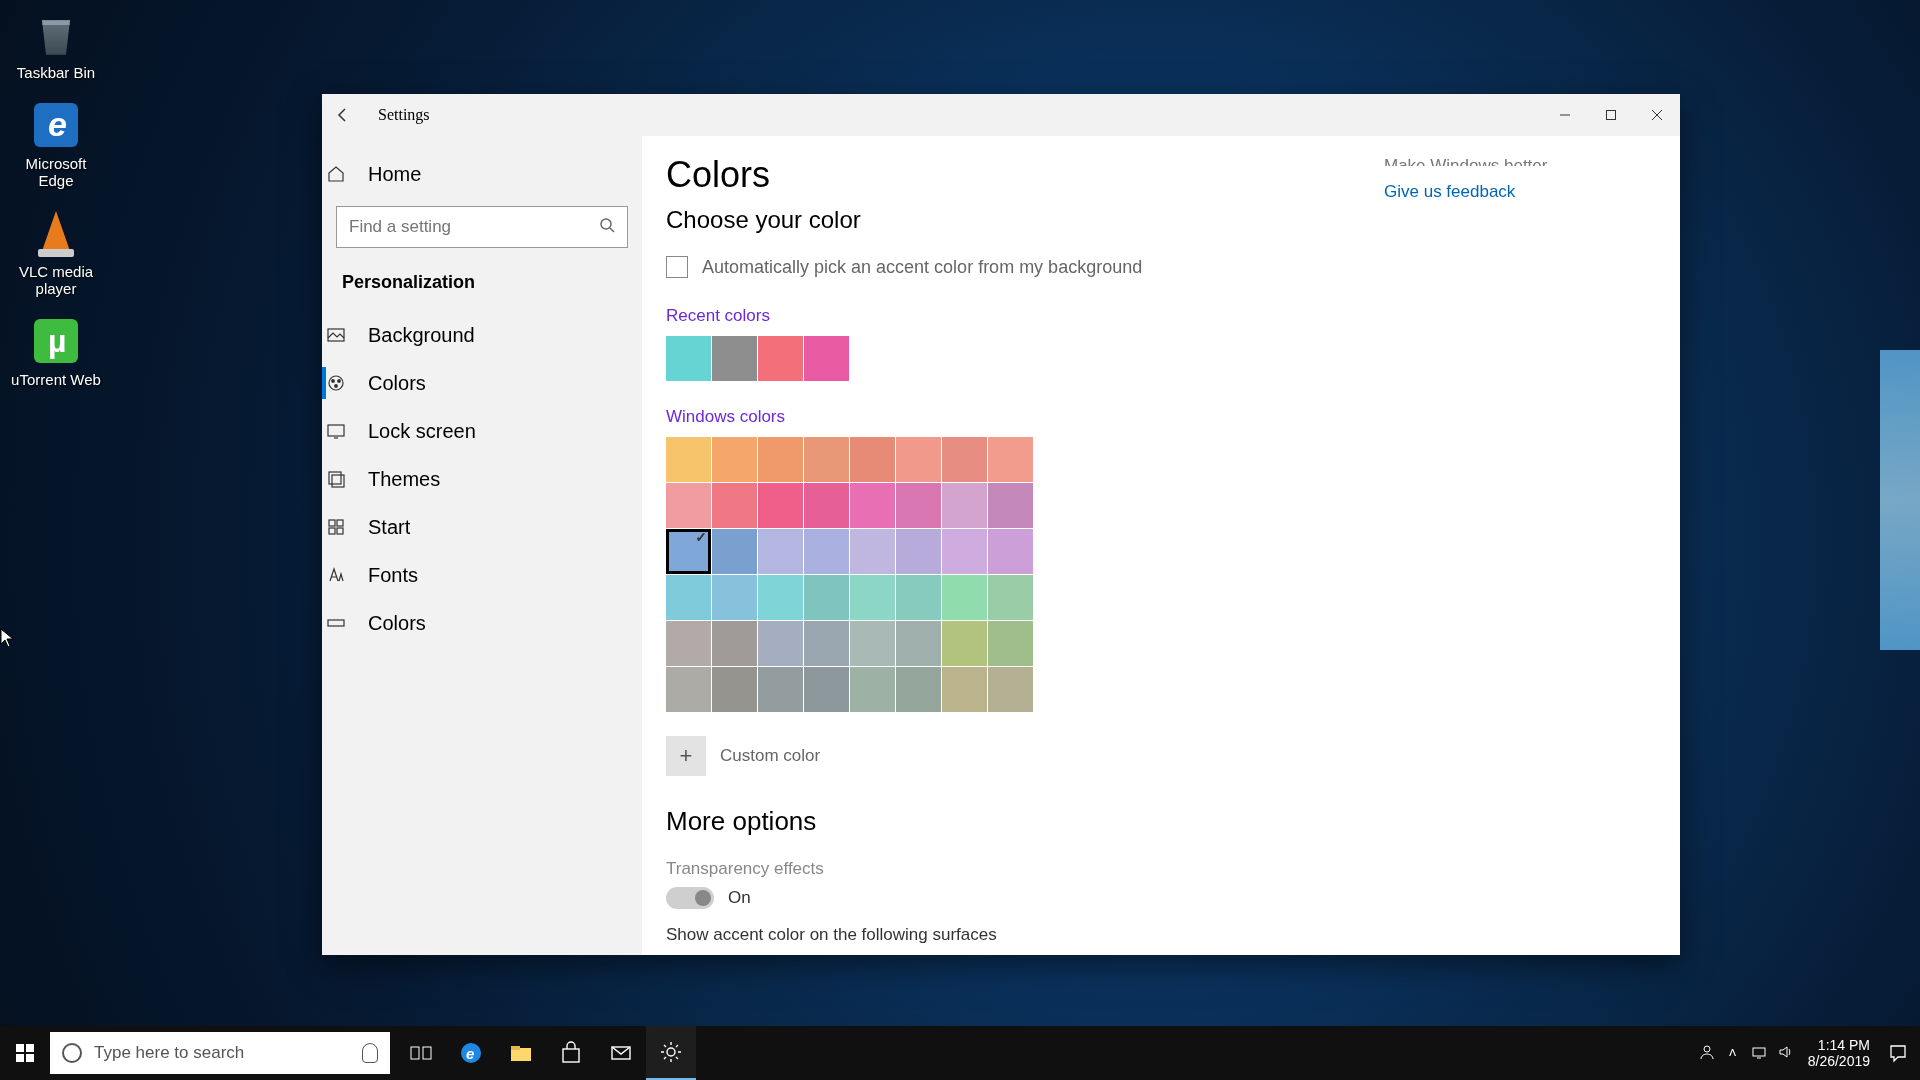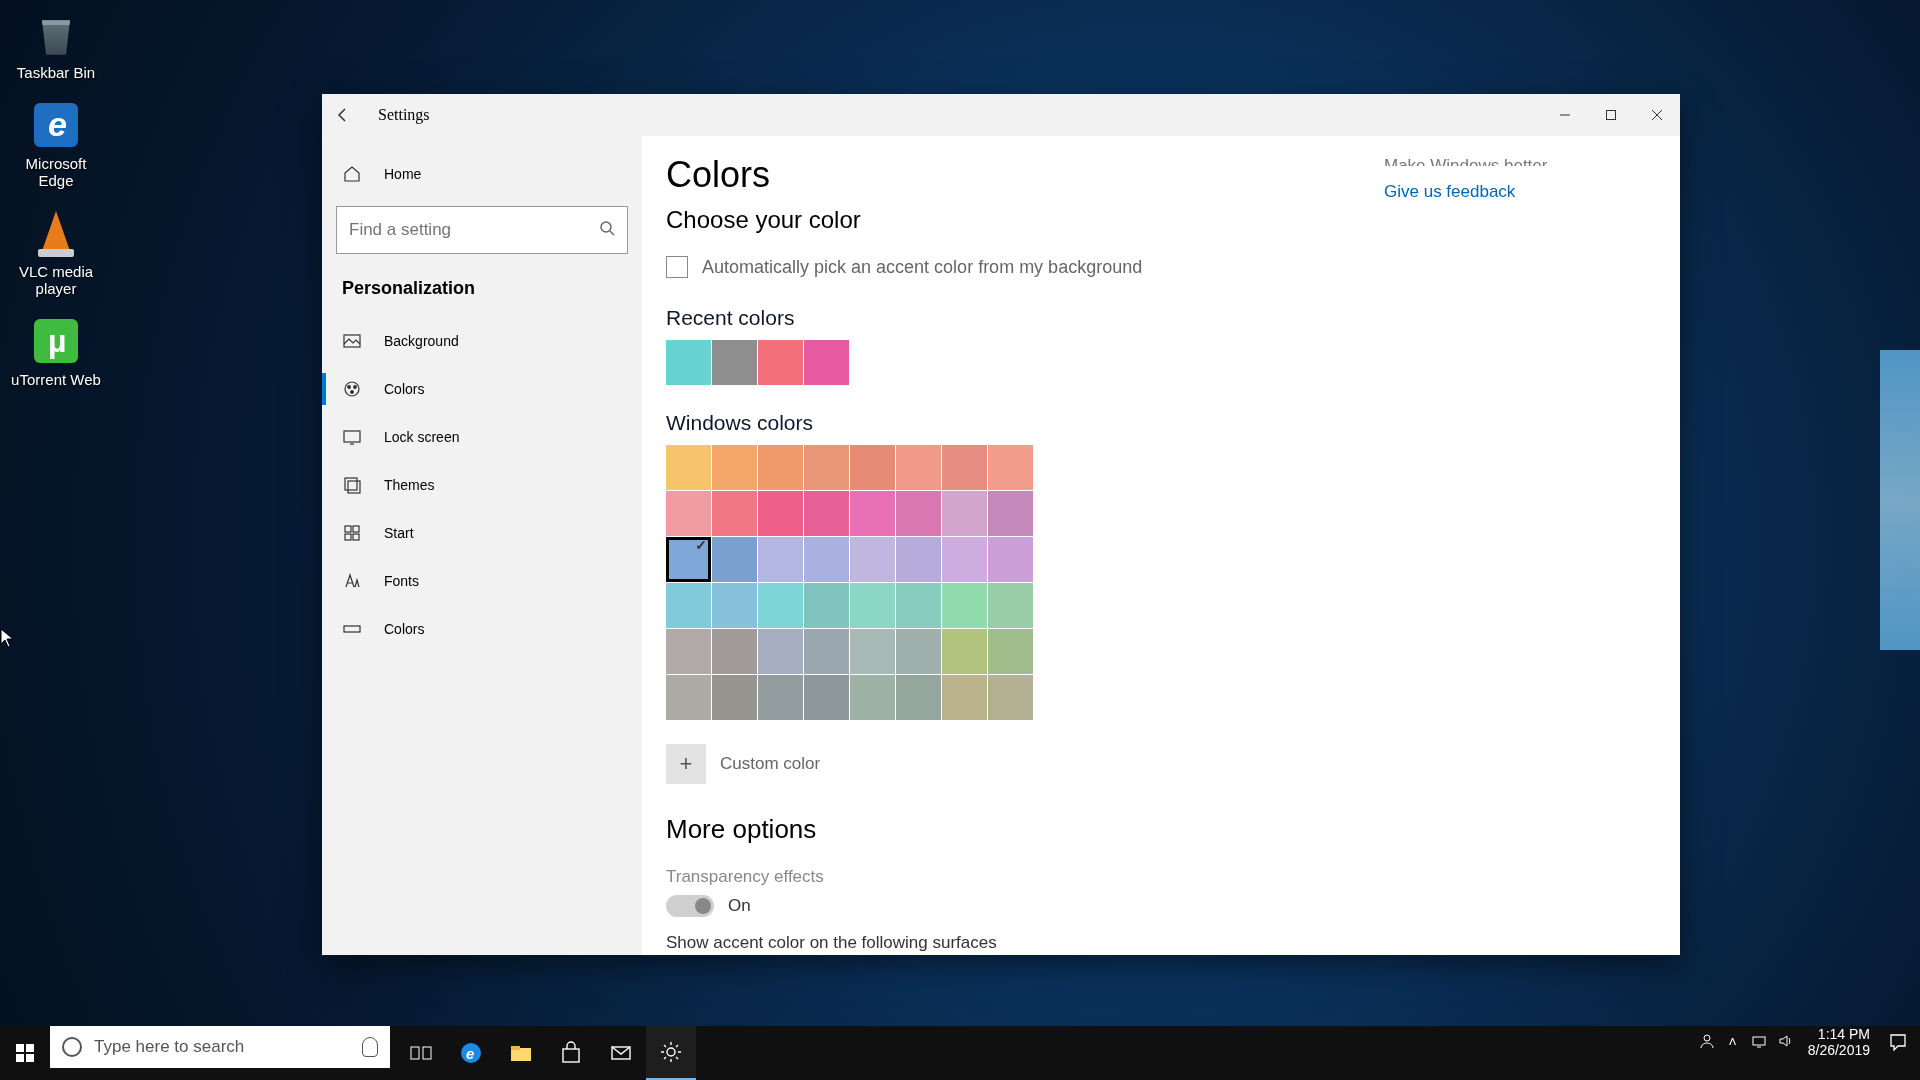--- a/index.html
+++ b/index.html
@@ -32,45 +32,45 @@
   .titlebar { height: 42px; background:#f2f2f2; display:flex; align-items:center; position:relative; }
   .back-arrow { width:42px; height:42px; display:flex; align-items:center; justify-content:center; cursor:default; }
   .back-arrow svg { width:16px; height:16px; stroke:#333; stroke-width:1.5; fill:none; }
   .ttl { font-size:16px; color:#000; margin-left:14px;font-family:Liberation Serif, serif; }
   .winctl { position:absolute; right:0; top:0; display:flex; }
   .winctl div { width:46px; height:42px; display:flex; align-items:center; justify-content:center; }
   .winctl svg { width:12px; height:12px; stroke:#333; stroke-width:1; fill:none; }
 
   .body { flex:1; display:flex; overflow:hidden; }
   .sidebar { width:320px; background:#f2f2f2; padding-top:14px; }
-  .side-row { display:flex; align-items:center; height:48px; padding-left:20px; font-size:14px; color:#000; position:relative; }
+  .side-row { display:flex; align-items:center; height:48px; padding-left:4px; font-size:20px; color:#000; position:relative; }
   .side-row .ic { width:20px; height:20px; margin-right:22px; }
   .side-row .ic svg { width:20px; height:20px; stroke:#333; stroke-width:1.2; fill:none; }
   .side-row.active::before { content:""; position:absolute; left:0; top:8px; bottom:8px; width:4px; background:#0078d7; }
   .search {
-    margin:8px 14px 18px; height:48px; border:1px solid #999; background:#fff;
+    margin:8px 14px 18px; height:42px; border:1px solid #999; background:#fff;
     display:flex; align-items:center; padding:0 12px; font-size:17px; color:#666;
   }
   .search input { border:none; outline:none; flex:1; font-size:17px; background:transparent; }
   .search .mag svg { width:16px; height:16px; stroke:#666; stroke-width:1.5; fill:none; }
   .sec-head { font-size:18px; font-weight:600; padding:6px 20px 18px; }
 
   .content { flex:1; display:flex; padding:18px 36px 0 24px; overflow:hidden; }
   .main { flex:1; }
   .aside { width:260px; padding-top:2px; font-size:17px; }
   .aside .cut { color:#777; overflow:hidden; height:10px; }
   .aside .lnk { color:#0066b4; margin-top:16px; }
 
   h1.page { font-size:36px; font-weight:400; margin-bottom:10px; }
   h2.sub { font-size:24px; font-weight:400; margin-bottom:22px; }
   .chk-row { display:flex; align-items:center; margin-bottom:28px; }
   .chkbox { width:22px; height:22px; border:1.5px solid #888; margin-right:14px; }
   .lbl { font-size:18px; color:#666; }
 
-  .sect-lbl { font-size:21px; color:#0f172a; margin-bottom:10px; }
+  .sect-lbl { font-size:17px; color:#6d28d9; margin-bottom:10px; }
   .swatches { display:flex; flex-wrap:wrap; gap:1px; margin-bottom:26px; }
   .sw { width:45px; height:45px; position:relative; }
   .sw.sel { outline:3px solid #000; outline-offset:-3px; }
   .sw.sel::after {
     content:"✓"; position:absolute; right:4px; top:0px; color:#333; font-size:14px; font-weight:bold;
   }
   .grid48 { display:grid; grid-template-columns: repeat(8, 45px); grid-auto-rows:45px; gap:1px; margin-bottom:24px; }
 
   .custom-row { display:flex; align-items:center; margin-bottom:30px; }
   .plusbox { width:40px; height:40px; background:#e3e3e3; display:flex; align-items:center; justify-content:center; font-size:22px; color:#555; margin-right:14px; }
@@ -82,21 +82,21 @@
   .toggle { width:48px; height:22px; border-radius:11px; background:#cfcfcf; position:relative; margin-right:14px; }
   .toggle .dot { position:absolute; right:3px; top:3px; width:16px; height:16px; border-radius:50%; background:#888; }
   .tog-txt { font-size:17px; color:#333; }
   .bottom-lbl { font-size:17px; color:#333; margin-bottom:10px; }
 
   
   .wp-accent { position:absolute; right:0; top:350px; width:40px; height:300px;
     background: linear-gradient(#6fc7ff, #a7e1ff, #6fc7ff); opacity:.7; }
 
   
-  .taskbar { position:absolute; left:0; right:0; bottom:0; height:54px; background:#101010; display:flex; align-items:flex-start; color:#fff; }
+  .taskbar { position:absolute; left:0; right:0; bottom:0; height:54px; background:#101010; display:flex; align-items:center; color:#fff; }
   .start { width:50px; height:54px; display:flex; align-items:center; justify-content:center; }
   .start svg { width:20px; height:20px; fill:#fff; }
   .cortana { width:340px; height:42px; background:#fff; display:flex; align-items:center; padding:0 12px; }
   .cortana .ring { width:20px; height:20px; border:2px solid #555; border-radius:50%; margin-right:12px; }
   .cortana span { color:#555; font-size:17px; flex:1; }
   .cortana .mic { width:16px; height:20px; border:1.5px solid #555; border-radius:8px 8px 4px 4px; }
   .tbicons { display:flex; margin-left:6px; }
   .tbicons .tbi { width:50px; height:54px; display:flex; align-items:center; justify-content:center; }
   .tbicons .tbi svg { width:26px; height:26px; }
   .tbi.active { border-bottom:2px solid #76b9ed; background:#1e1e1e; }

